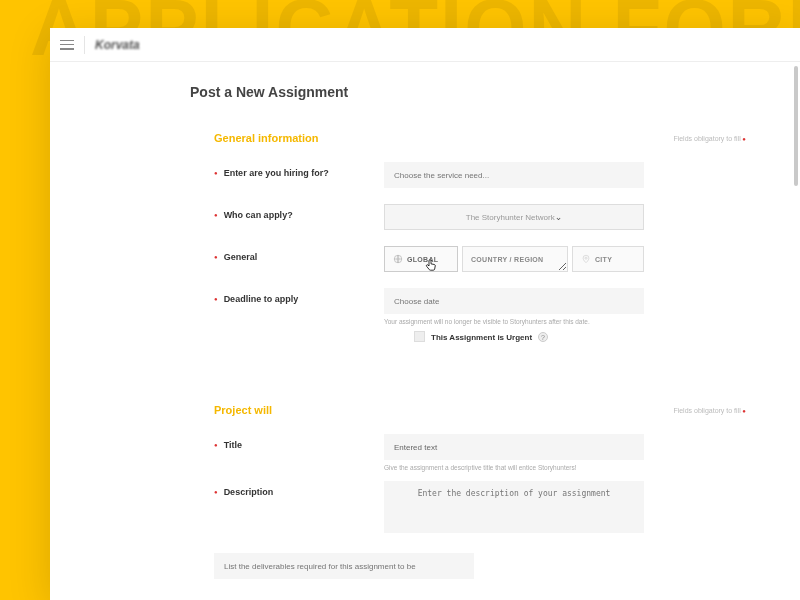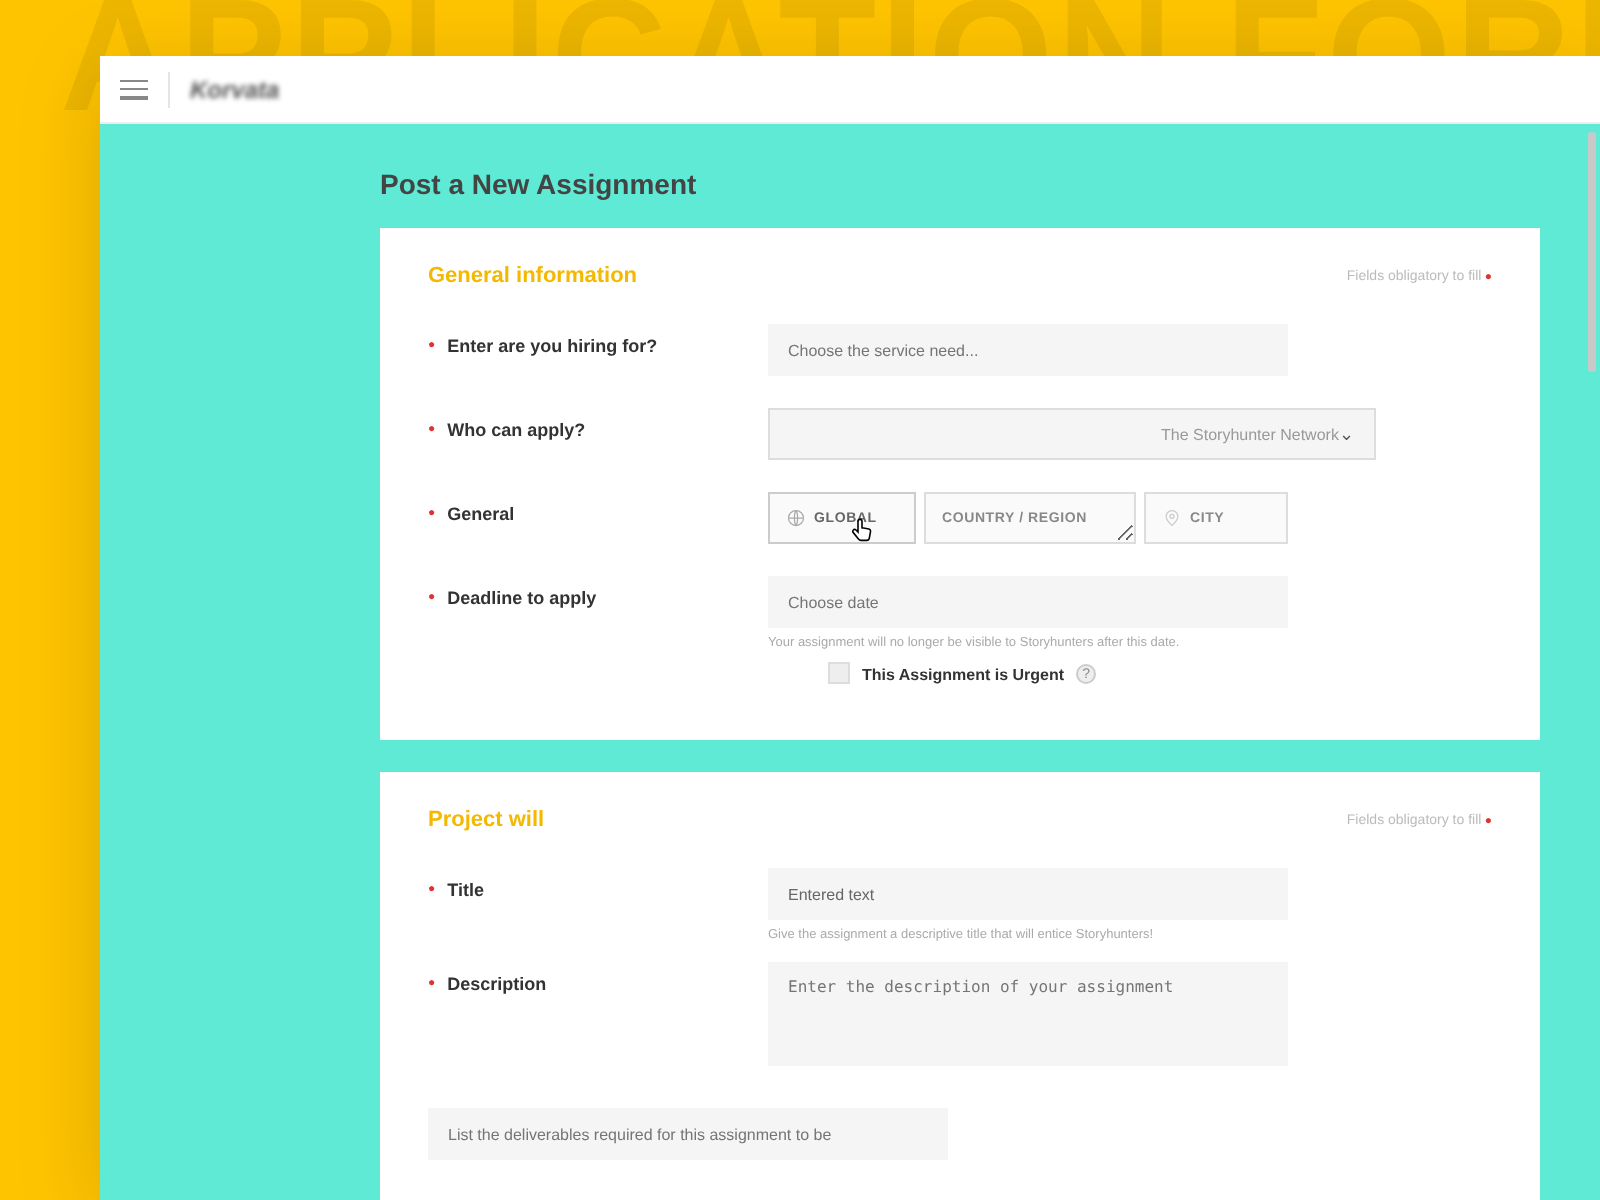--- a/index.html
+++ b/index.html
@@ -21,21 +21,21 @@
     letter-spacing: 2px;
     white-space: nowrap;
     pointer-events: none;
   }
   .window {
     position: absolute;
     top: 28px;
     left: 50px;
     right: 0;
     bottom: 0;
-    background: #5eead4;
+    background: #ffffff;
     box-shadow: 0 8px 40px rgba(0,0,0,0.15);
     display: flex;
     flex-direction: column;
   }
   .topbar {
     height: 34px;
     background: #fff;
     display: flex;
     align-items: center;
     padding: 0 10px;
@@ -112,28 +112,28 @@
     width: 260px;
     height: 26px;
     padding: 0 10px;
     font-size: 8px;
     color: #999;
     outline: none;
   }
   .select {
     background: #f5f5f5;
     border: 1px solid #ddd;
-    width: 304px;
+    width: 260px;
     height: 26px;
     padding: 0 10px;
     font-size: 8px;
     color: #999;
     display: flex;
     align-items: center;
-    justify-content: flex-end;
+    justify-content: center;
     cursor: pointer;
   }
   .chev { font-size: 9px; color: #555; }
   .loc-group { display: flex; gap: 4px; }
   .loc-btn {
     border: 1px solid #ddd;
     background: #fafafa;
     height: 26px;
     display: flex;
     align-items: center;
@@ -163,21 +163,21 @@
   .checkbox {
     width: 11px; height: 11px; background:#eee; border:1px solid #ddd;
   }
   .urgent-label { font-size: 8px; font-weight:700; color:#333; }
   .help-icon {
     width:10px;height:10px;border-radius:50%;background:#eee;border:1px solid #ccc;
     font-size:7px;color:#888;display:flex;align-items:center;justify-content:center;
   }
   .textarea {
     background:#f5f5f5; border:none; width:260px; height:52px;
-    padding:8px 10px; font-size:8px; color:#999; resize:none; outline:none;
+    padding:8px 10px; font-size:8px; color:#999; resize:none; outline:none;text-align:center;
   }
   .cursor-hand {
     position: absolute;
     pointer-events: none;
   }
   .cursor-hand svg { width: 16px; height: 18px; }
 </style>
 </head>
 <body>
 

